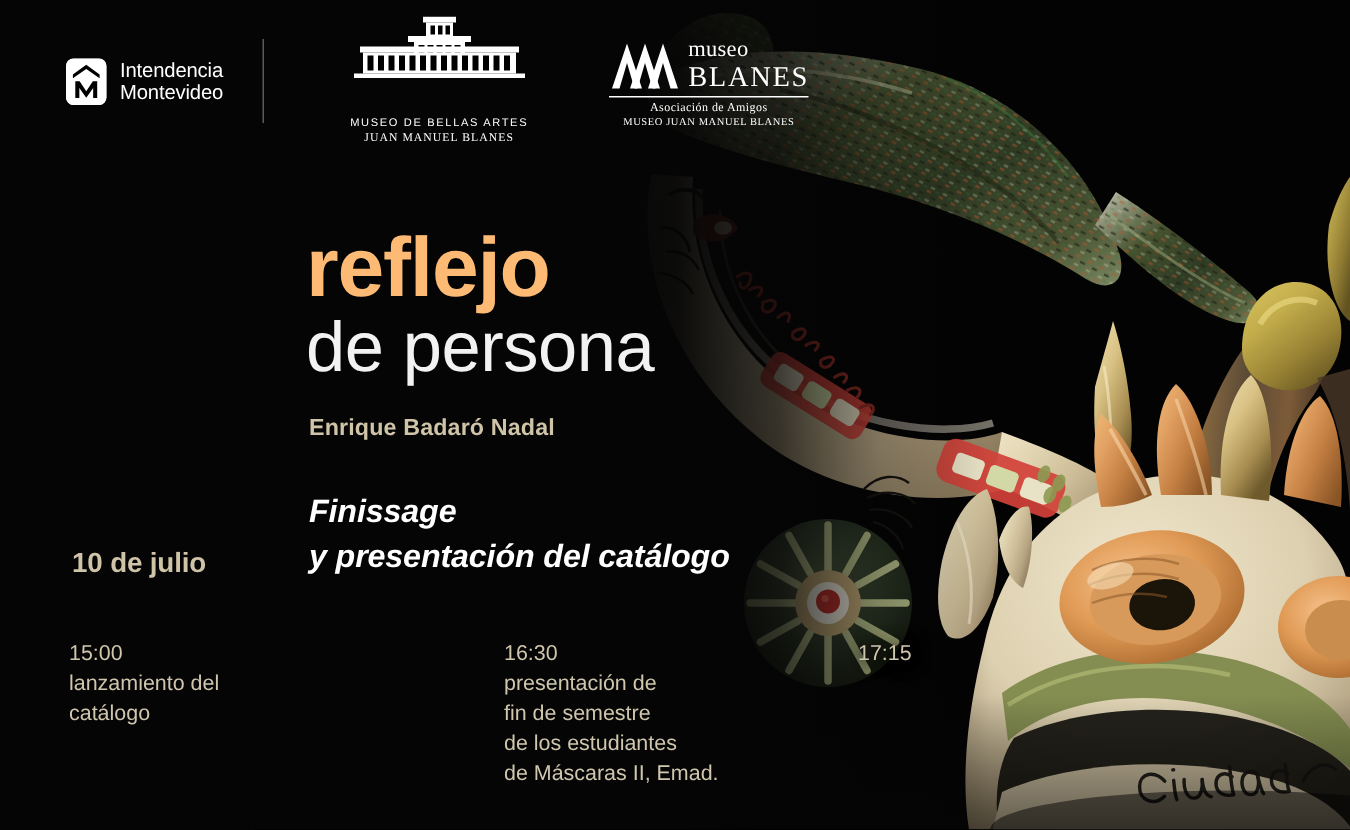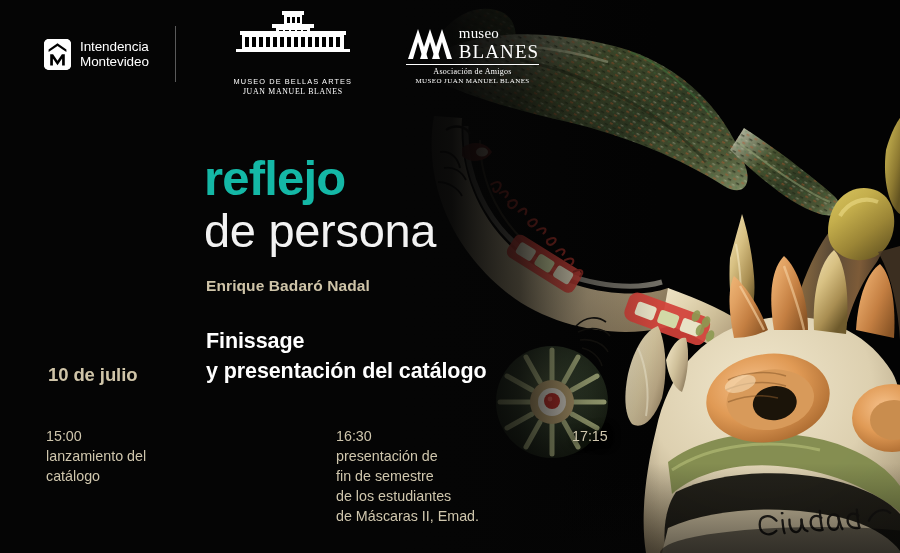--- a/index.html
+++ b/index.html
@@ -151,22 +151,22 @@
     line-height: 9px;
   }
 
   
   #title-block {
     position: absolute;
     left: 204px;
     top: 152px;
   }
   #title-line-1 {
-    color: #14b8a6;
-    font-size: 49px;
+    color: #fdba74;
+    font-size: 56px;
     font-weight: 700;
     letter-spacing: -0.8px;
     line-height: 52px;
   }
   #title-line-2 {
     color: #f2f2f2;
     font-size: 47px;
     font-weight: 300;
     letter-spacing: -0.3px;
     line-height: 54px;
@@ -184,20 +184,21 @@
 
   #event-block {
     position: absolute;
     left: 206px;
     top: 326px;
     color: #ffffff;
     font-size: 21.5px;
     font-weight: 700;
     line-height: 30px;
     letter-spacing: -0.1px;
+    font-style: italic;
   }
 
   #event-date {
     position: absolute;
     left: 48px;
     top: 364px;
     color: #cfc4a8;
     font-size: 18.5px;
     font-weight: 700;
     letter-spacing: -0.1px;

